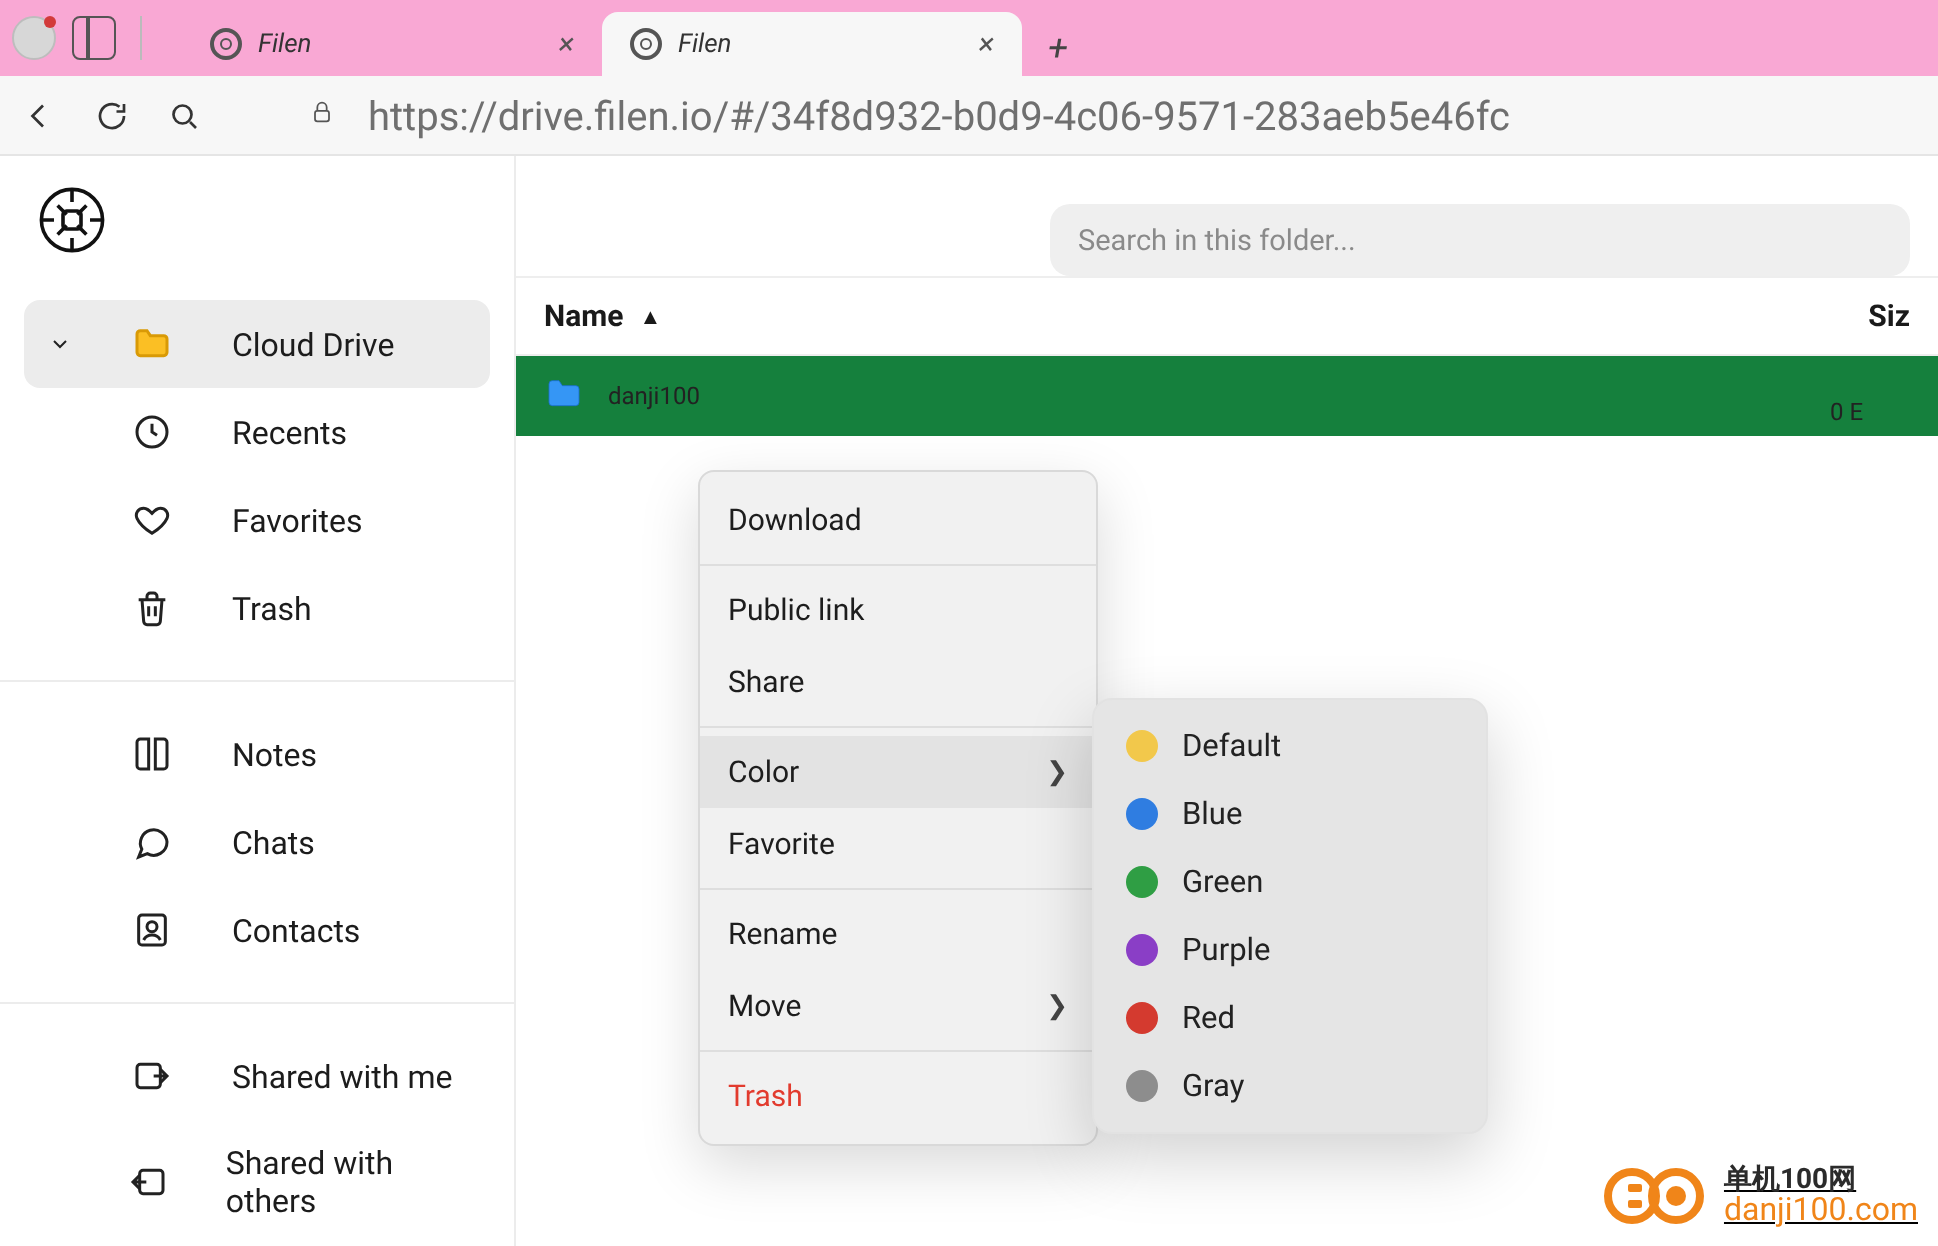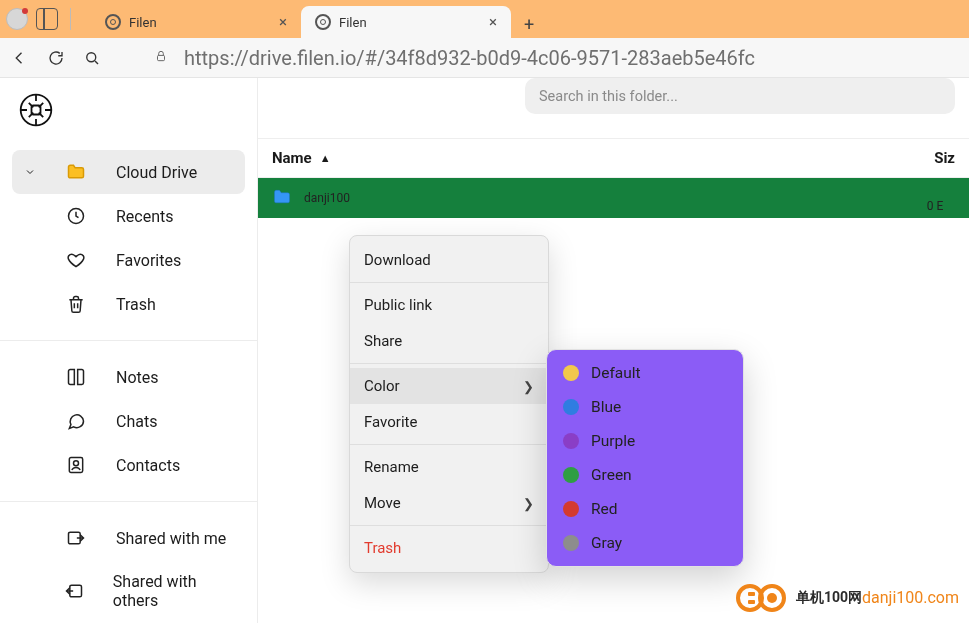--- a/index.html
+++ b/index.html
@@ -1,19 +1,19 @@
 <!DOCTYPE html>
 <html><head>
 <meta charset="utf-8">
 <style>
   * { box-sizing: border-box; margin: 0; padding: 0; font-family: -apple-system, BlinkMacSystemFont, "Segoe UI", Roboto, sans-serif; }
   body { width: 969px; height: 623px; overflow: hidden; background: #fff; position: relative; }
 
   
-  .browser-chrome { background: #fdba74; height: 38px; display: flex; align-items: center; padding: 0 6px; gap: 8px; }
+  .browser-chrome { background: #f9a8d4; height: 38px; display: flex; align-items: center; padding: 0 6px; gap: 8px; font-style: italic; }
   .profile-icon { width: 22px; height: 22px; border-radius: 50%; background: #d7d7d7; border:1px solid #bdbdbd; position: relative; display:flex; align-items:center; justify-content:center;}
   .profile-icon::after{content:""; width:6px;height:6px;border-radius:50%;background:#d23a3a;position:absolute;top:-1px;right:-1px;}
   .panel-icon { width:22px; height:22px; border:1.5px solid #555; border-radius:4px; position:relative; }
   .panel-icon::after{content:"";position:absolute;left:6px;top:0;bottom:0;width:1.5px;background:#555;}
   .tabs { display:flex; align-items:flex-end; height:38px; margin-left:8px; }
   .tab { display:flex; align-items:center; gap:8px; padding:0 14px; height:32px; font-size:13px; color:#333; border-radius:8px 8px 0 0; min-width:210px; max-width:230px; position:relative;}
   .tab.active { background:#f7f7f7; }
   .tab.inactive { background:transparent; }
   .tab-favicon { width:16px; height:16px; border:2px solid #555; border-radius:50%; display:flex; align-items:center; justify-content:center; font-size:8px; color:#555; position:relative;}
   .tab-favicon::after{content:"";width:4px;height:4px;border-radius:50%;border:1px solid #555;position:absolute;}
@@ -34,58 +34,58 @@
   .navgroup { padding:4px 12px; }
   .navitem { display:flex;align-items:center;gap:29px;padding:12px 12px;border-radius:8px;font-size:16px;color:#1c1c1c;cursor:pointer;}
   .navitem.selected{background:#ececec;}
   .navitem .chev{width:12px;}
   .navitem .icn{width:22px;display:flex;align-items:center;justify-content:center;}
   .navitem .icn svg{width:20px;height:20px;stroke:#222;stroke-width:1.8;fill:none;}
   .folder-fill{fill:#fbbf24;stroke:#d99a06 !important;}
   .divider{height:1px;background:#ececec;margin:10px 0;}
 
   .main { flex:1; display:flex; flex-direction:column; }
-  .topbar { height:60px; display:flex; align-items:flex-start; padding:0 14px; }
+  .topbar { height:60px; display:flex; align-items:flex-end; padding:0 14px; }
   .search { margin-left:auto; width:430px; background:#efefef; border-radius:10px; height:36px; display:flex; align-items:center; padding:0 14px;}
   .search input{border:none;background:transparent;outline:none;font-size:14.5px;color:#333;width:100%;}
   .search input::placeholder{color:#8a8a8a;}
 
   .table-head{display:flex;align-items:center;padding:0 14px;height:40px;border-top:1px solid #eee;border-bottom:1px solid #eee;font-size:15px;color:#1a1a1a;font-weight:700;}
   .col-name{flex:1;display:flex;align-items:center;gap:8px;}
   .col-size{width:40px;text-align:right;}
   .sort-arrow{font-size:11px;}
 
   .row{display:flex;align-items:center;padding:0 14px;height:40px;background:#15803d;font-size:12px;color:#222;}
   .row .ficon{width:22px;height:22px;margin-right:10px;}
   .row .ficon svg{width:20px;height:20px;}
   .row .fname{flex:1;}
-  .row .fsize{width:40px;text-align:center;margin-top:15px;}
+  .row .fsize{width:40px;text-align:left;margin-top:15px;}
 
   
   .ctx{position:absolute;left:349px;top:235px;width:200px;background:#f1f1f1;border:1px solid #d9d9d9;border-radius:8px;box-shadow:0 10px 30px rgba(0,0,0,0.15);padding:6px 0;font-size:15px;color:#1d1d1d;}
   .ctx-item{padding:9px 14px;display:flex;align-items:center;cursor:pointer;}
   .ctx-item.hover{background:#e3e3e3;}
   .ctx-item.danger{color:#e23b2e;}
   .ctx-item .chev-r{margin-left:auto;font-size:13px;color:#444;}
   .ctx-sep{height:1px;background:#dedede;margin:4px 0;}
 
-  .submenu{position:absolute;left:546px;top:349px;width:198px;background:#8b5cf6;border:1px solid #e2e2e2;border-radius:10px;box-shadow:0 12px 34px rgba(0,0,0,0.18);padding:6px 0;font-size:15.5px;color:#222;}
+  .submenu{position:absolute;left:546px;top:349px;width:198px;background:#e5e5e5;border:1px solid #e2e2e2;border-radius:10px;box-shadow:0 12px 34px rgba(0,0,0,0.18);padding:6px 0;font-size:15.5px;color:#222;}
   .sub-item{padding:8px 16px;display:flex;align-items:center;gap:12px;cursor:pointer;}
   .swatch{width:16px;height:16px;border-radius:50%;}
 
   
   .watermark{position:absolute;right:10px;bottom:8px;display:flex;align-items:center;gap:6px;}
   .watermark .logo{width:54px;height:34px;position:relative;}
   .watermark .c1{position:absolute;width:28px;height:28px;border:4px solid #f08519;border-radius:50%;left:0;top:3px;}
   .watermark .c1::before,.watermark .c1::after{content:"";position:absolute;width:7px;height:3.5px;background:#f08519;border-radius:1px;}
   .watermark .c1::before{left:8px;top:4px;}
   .watermark .c1::after{left:8px;top:12px;}
   .watermark .c2{position:absolute;width:28px;height:28px;border:4px solid #f08519;border-radius:50%;left:22px;top:3px;display:flex;align-items:center;justify-content:center;}
   .watermark .c2::after{content:"";width:10px;height:10px;background:#f08519;border-radius:50%;}
-  .watermark .txt{display:flex;line-height:1;}
+  .watermark .txt{display:flex;flex-direction:column;line-height:1;text-decoration:underline;}
   .watermark .t1{font-size:14px;font-weight:700;color:#2b2b2b;}
   .watermark .t2{font-size:16px;color:#f08519;}
 </style>
 </head>
 <body>
 
 <div class="browser-chrome">
   <div class="profile-icon"></div>
   <div class="panel-icon"></div>
   <div style="width:1px;height:22px;background:#bbb;margin:0 4px;"></div>
@@ -319,26 +319,26 @@
 <div class="submenu">
   <div class="sub-item">
       <span class="swatch" style="background:#f2c84b"></span>
       <span>Default</span>
     </div>
   <div class="sub-item">
       <span class="swatch" style="background:#2f7de1"></span>
       <span>Blue</span>
     </div>
   <div class="sub-item">
+      <span class="swatch" style="background:#2f9e44"></span>
+      <span>Green</span>
+    </div>
+  <div class="sub-item">
       <span class="swatch" style="background:#8a3ec6"></span>
       <span>Purple</span>
-    </div>
-  <div class="sub-item">
-      <span class="swatch" style="background:#2f9e44"></span>
-      <span>Green</span>
     </div>
   <div class="sub-item">
       <span class="swatch" style="background:#d43a2f"></span>
       <span>Red</span>
     </div>
   <div class="sub-item">
       <span class="swatch" style="background:#8d8d8d"></span>
       <span>Gray</span>
     </div>
 </div>

